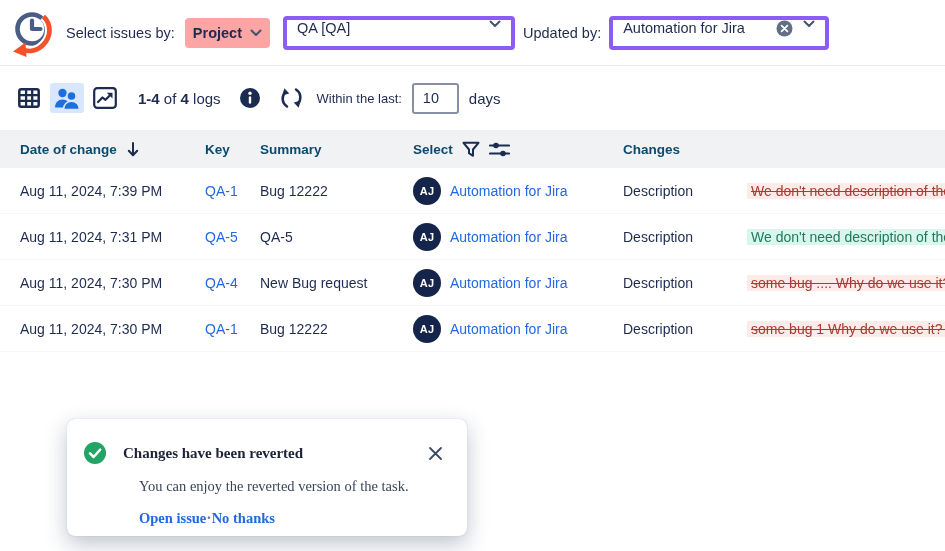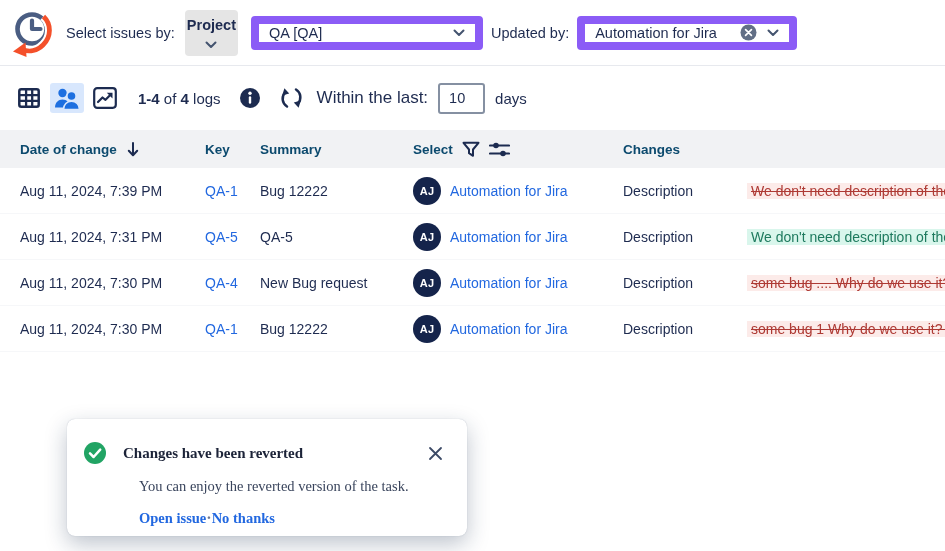--- a/index.html
+++ b/index.html
@@ -12,27 +12,27 @@
   
   .filter-bar{
     height:66px; display:flex; align-items:center;
     padding-left:8px; border-bottom:1px solid #e7e9ee;
   }
   .logo{ width:46px; height:52px; flex:0 0 auto; }
   .lbl{ font-size:14.5px; color:#1e2b50; }
   .select-issues-lbl{ margin-left:12px; }
   .btn-project{
     margin-left:10px; display:flex; align-items:center; gap:8px;
-    background:#e5e5e5; border:none; border-radius:4px;
-    padding:7px 2px; font-family:inherit; font-size:14.5px; font-weight:600;
-    color:#1e2b50; cursor:pointer;flex-direction:column;
+    background:#fca5a5; border:none; border-radius:4px;
+    padding:7px 8px; font-family:inherit; font-size:14.5px; font-weight:600;
+    color:#1e2b50; cursor:pointer;
   }
   .select-box{
-    display:flex; align-items:center;
-    border:8px solid #8b5cf6; border-radius:4px; background:#fff;
+    display:flex; 
+    border:4px solid #8b5cf6; border-radius:4px; background:#fff;
     height:34px; font-size:14.5px; color:#1e2b50; padding:0 10px;
   }
   .qa-select{ margin-left:13px; width:232px; }
   .qa-select .chev{ margin-left:auto; }
   .updated-by-lbl{ margin-left:8px; }
   .updater-select{ margin-left:8px; width:220px; }
   .updater-select .clear{ margin-left:auto; }
   .updater-select .chev{ margin-left:10px; }
   .chev{ flex:0 0 auto; }
   
@@ -42,21 +42,21 @@
     border:none; background:transparent; border-radius:3px; cursor:pointer; padding:0;
   }
   .icon-btn.selected{ background:#d8e7fd; }
   .view-switcher{ display:flex; gap:4px; }
   .logs-count{ margin-left:16px; font-size:15px; color:#1e2b50; }
   .logs-count b{ font-weight:700; }
   .round-icon-btn{
     margin-left:16px; width:26px; height:26px; border:none; background:transparent;
     display:flex; align-items:center; justify-content:center; cursor:pointer; padding:0;
   }
-  .within-lbl{ margin-left:12px; font-size:17px; }
+  .within-lbl{ margin-left:12px; font-size:13px; }
   .days-input{
     margin-left:10px; width:47px; height:31px;
     border:2px solid #8590a2; border-radius:3px;
     font-family:inherit; font-size:14.5px; color:#1e2b50; padding:0 0 0 9px;
   }
   .days-lbl{ margin-left:10px; font-size:15px; }
   
   .grid-row{
     display:grid;
     grid-template-columns:185px 55px 153px 210px 124px 1fr;

